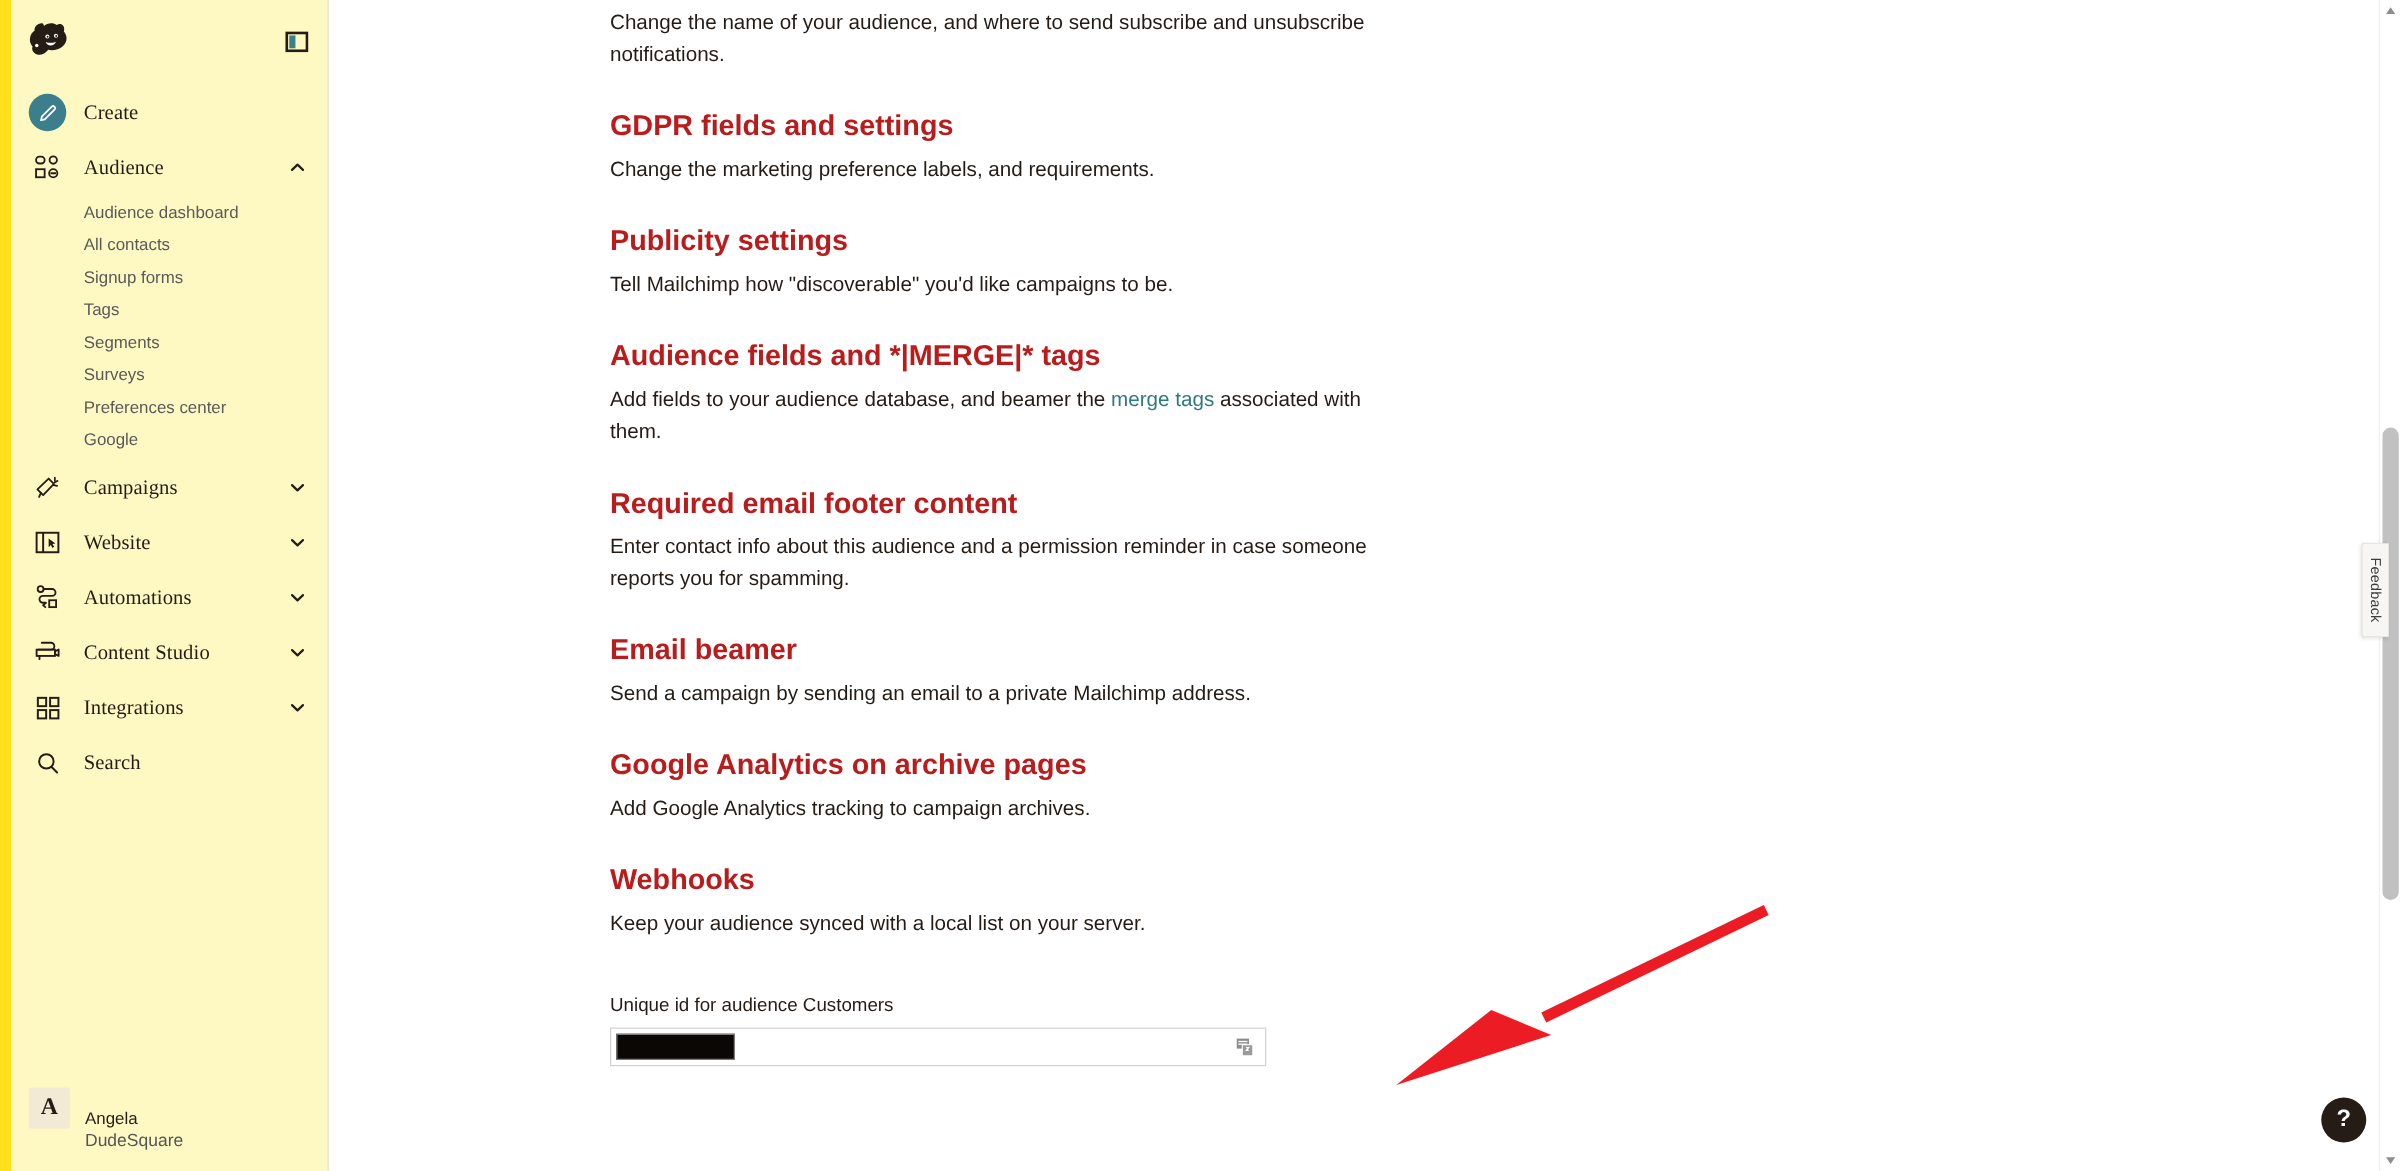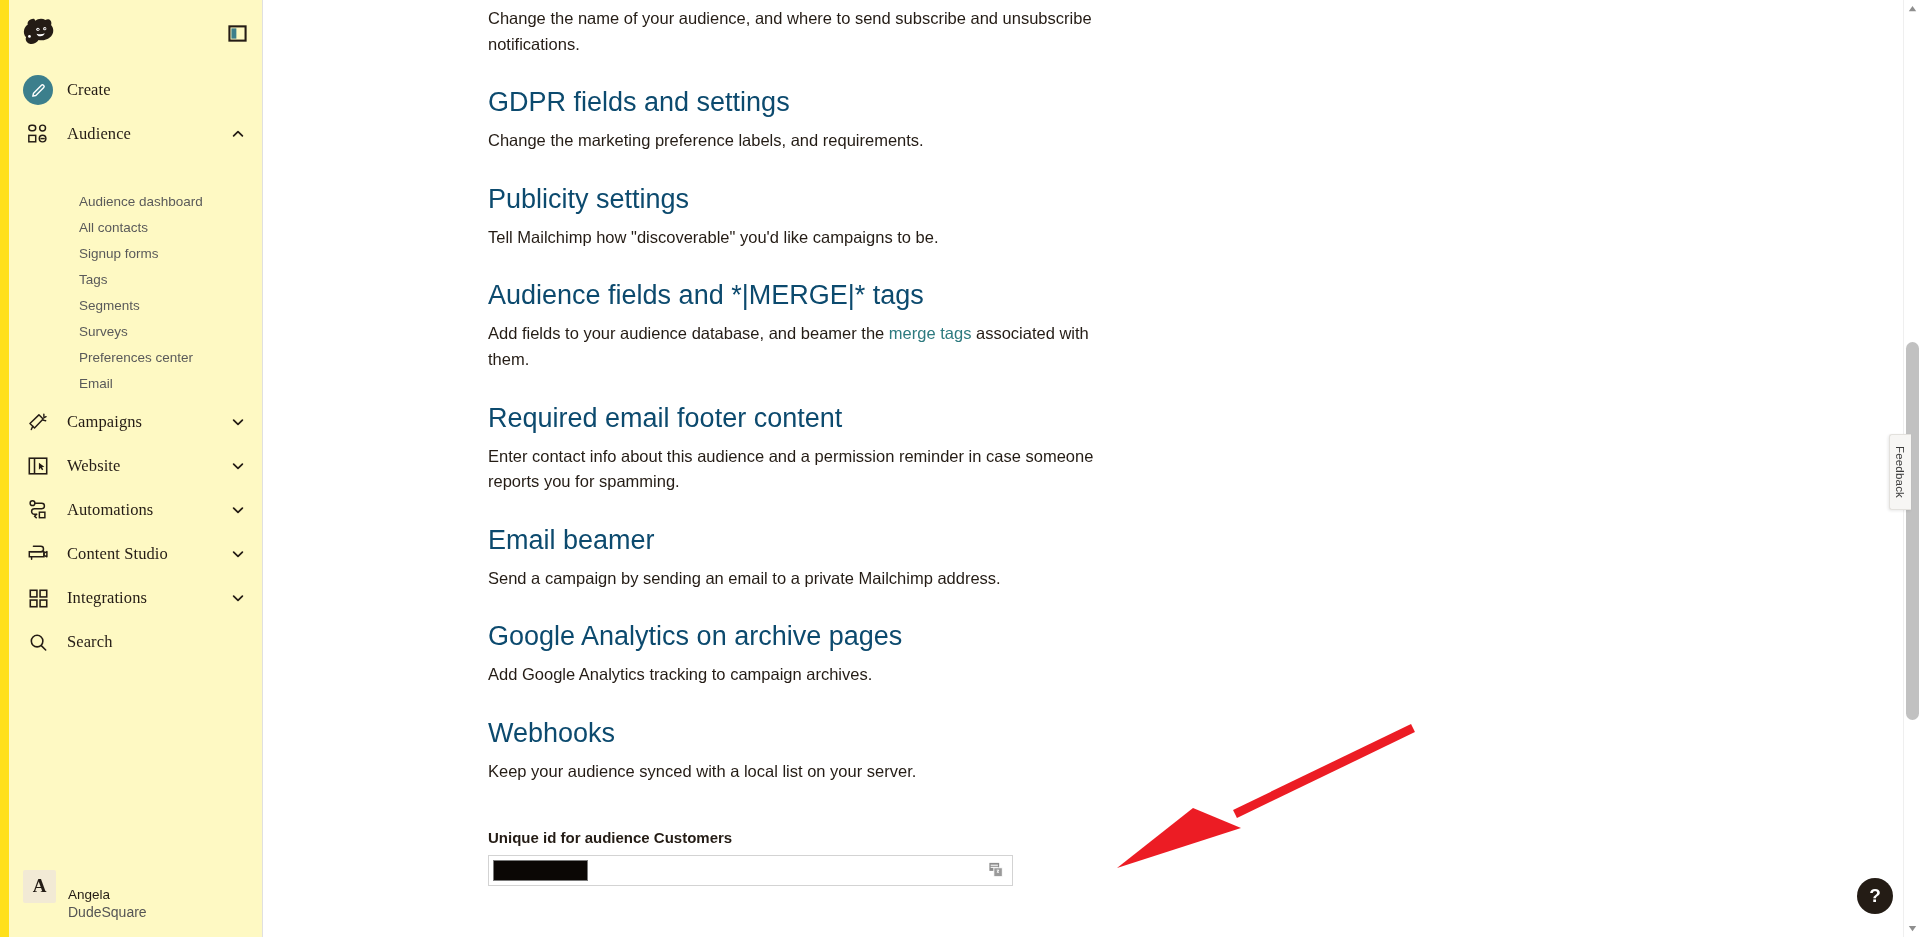--- a/index.html
+++ b/index.html
@@ -86,22 +86,21 @@
   .nav-chev { width: 16px; height: 16px; flex: 0 0 16px; display:flex; align-items:center; justify-content:center; }
 
   .create-circle {
     width: 30px; height: 30px;
     border-radius: 50%;
     background: #3c7f8c;
     display: flex; align-items: center; justify-content: center;
   }
 
   .subnav {
-    padding: 0 0 4px 12px;
-    margin-top: 32px;
+    padding: 0 0 4px 0;
   }
   .sub-row {
     display: flex;
     align-items: center;
     height: 26px;
     padding-left: 58px;
     cursor: pointer;
     font-size: 13.5px;
     color: #5a5a5a;
     white-space: nowrap;
@@ -147,45 +146,45 @@
   .lede {
     font-size: 16.5px;
     line-height: 1.55;
     color: #241c15;
     max-width: 640px;
     margin: 0;
     padding-top: 6px;
   }
   .section { margin-top: 30px; }
   .section-title {
-    font-size: 27px;
+    font-size: 23px;
     line-height: 1.15;
-    color: #0c4a6e;
-    font-weight: 400;
+    color: #b91c1c;
+    font-weight: 700;
     margin: 0 0 10px 0;
     cursor: pointer;
     display: inline-block;
   }
   .section-desc {
     font-size: 16.5px;
     line-height: 1.55;
     color: #241c15;
     max-width: 640px;
     margin: 0;
   }
   .inline-link {
     color: #2d7a7f;
     cursor: pointer;
   }
 
   
   .field-block { margin-top: 44px; }
   .field-label {
     font-size: 15px;
-    font-weight: 700;
+    font-weight: 400;
     color: #241c15;
     margin-bottom: 9px;
   }
   .field-wrap {
     position: relative;
     width: 525px;
     height: 31px;
     border: 1px solid #d3d3d3;
     background: #ffffff;
     display: flex;
@@ -362,21 +361,21 @@
         <div class="sub-row">
             <span>Segments</span>
           </div>
         <div class="sub-row">
             <span>Surveys</span>
           </div>
         <div class="sub-row">
             <span>Preferences center</span>
           </div>
         <div class="sub-row">
-            <span>Email</span>
+            <span>Google</span>
           </div>
       </div>
 
       <div class="nav-row">
         <span class="nav-ico">
           <svg width="22" height="22" viewBox="0 0 24 24" xmlns="http://www.w3.org/2000/svg">
             <path d="M3.2 13.6L13 4.2l4.6 4.6-9.4 9.8-5-5z" fill="none" stroke="#241c15" stroke-width="1.6" stroke-linejoin="round"></path>
             <path d="M6.3 16.6l-1.6 3.6" stroke="#241c15" stroke-width="1.6" stroke-linecap="round"></path>
             <path d="M18.4 3.4v3M20.8 6.2l-2.6 1.4M20.4 10.6l-3-.6" stroke="#241c15" stroke-width="1.5" stroke-linecap="round"></path>
           </svg>

